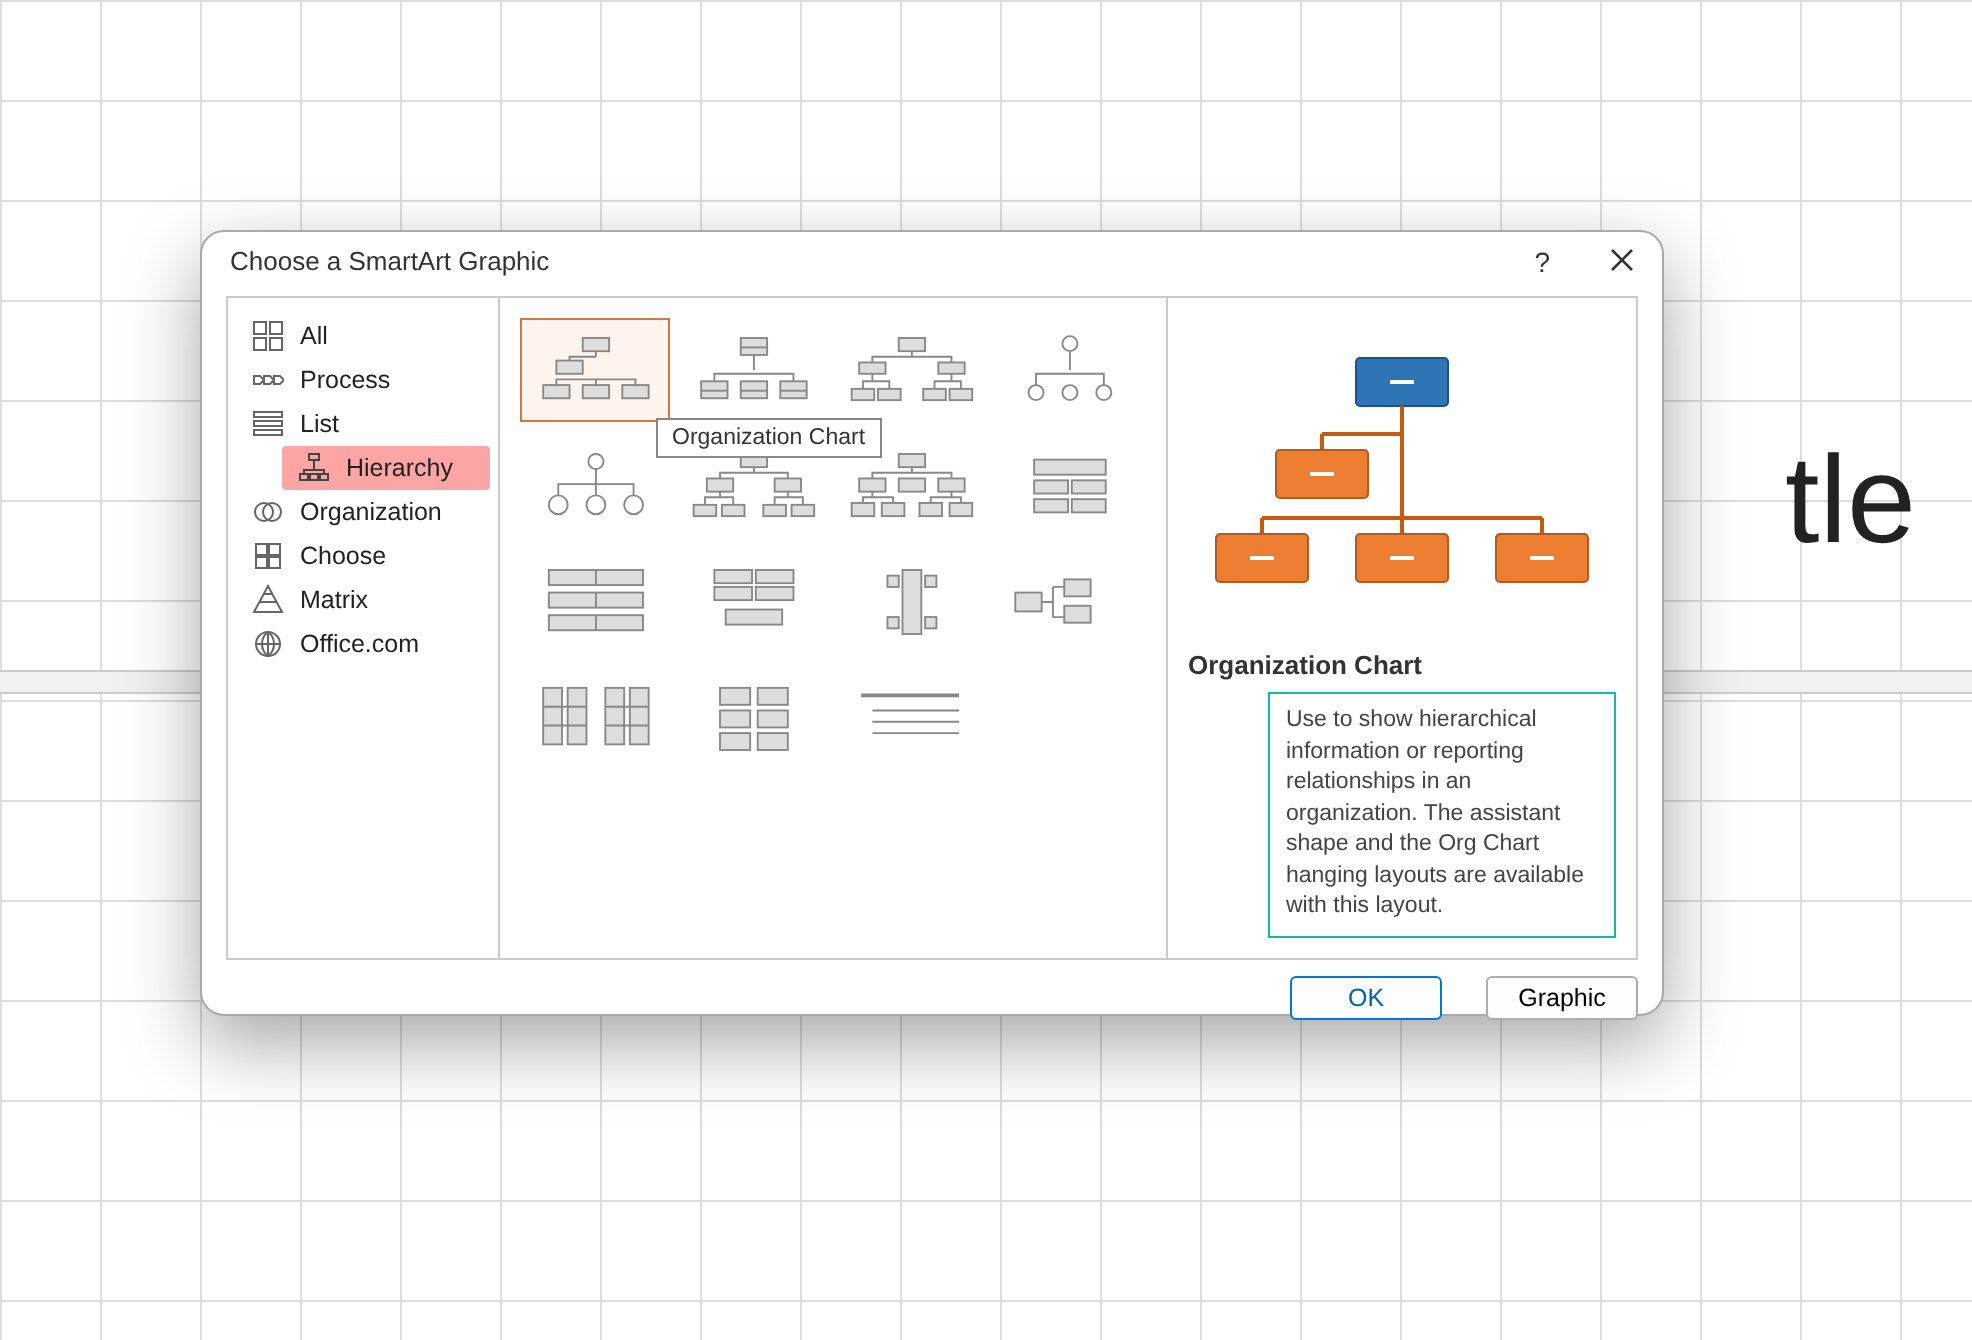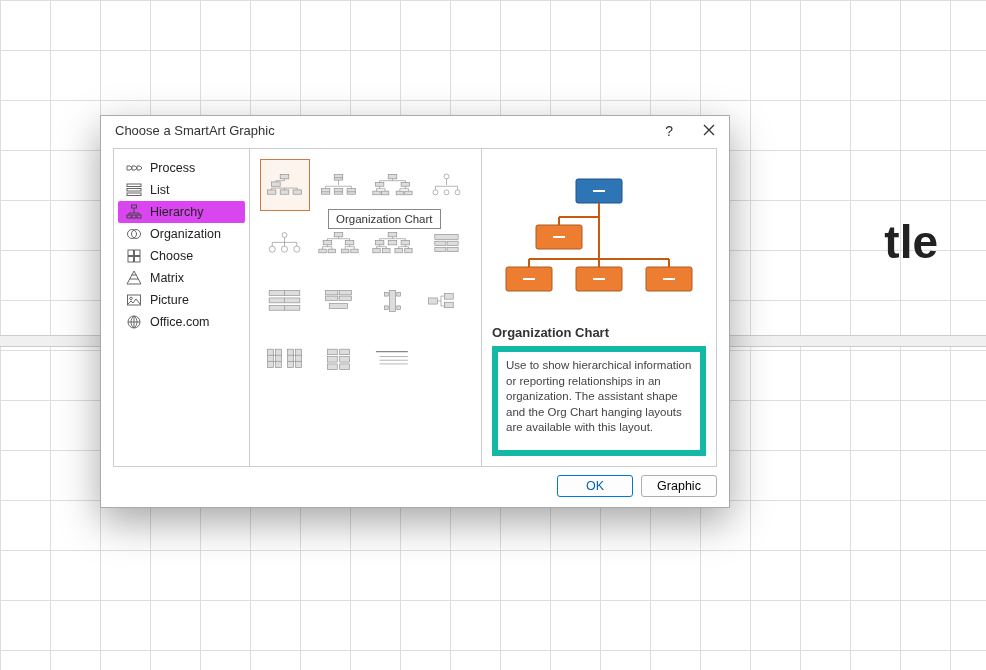--- a/index.html
+++ b/index.html
@@ -29,37 +29,37 @@
       left: 0;
       right: 0;
       top: 335px;
       height: 12px;
       background: #f0f0f0;
       border-top: 1px solid #ccc;
       border-bottom: 1px solid #ccc;
     }
     .bg-slide-title {
       position: absolute;
-      right: 48px;
+      right: 28px;
       top: 215px;
-      font-size: 46px;
-      font-weight: 700;
+      font-size: 62px;
+      font-weight: 400;
       color: #222;
       font-family: "Segoe UI Light", "Segoe UI", sans-serif;
     }
     
     .dialog {
       position: absolute;
       left: 100px;
       top: 115px;
-      width: 630px;
+      width: 732px;
       height: 393px;
       background: #fff;
       border: 1px solid #aaa;
-      border-radius: 0;
+      border-radius: 12px;
       box-shadow: 0 14px 38px rgba(0,0,0,0.35);
       display: flex;
       flex-direction: column;
     }
     .titlebar {
       display: flex;
       align-items: center;
       justify-content: space-between;
       padding: 7px 14px 4px 14px;
       font-size: 13px;
@@ -100,21 +100,22 @@
       display: flex;
       align-items: center;
       gap: 8px;
       padding: 3px 8px;
       font-size: 12.5px;
       color: #222;
       cursor: pointer;
       border-radius: 2px;
     }
     .sidebar-item.selected {
-      background: #d946ef;
+      background: #fca5a5;
+      margin-left: 23px;
     }
     .sidebar-icon {
       width: 16px;
       height: 16px;
       display: flex;
       align-items: center;
       justify-content: center;
       color: #555;
     }
     
@@ -172,31 +173,32 @@
       justify-content: center;
       margin-bottom: 10px;
     }
     .preview-title {
       font-size: 13px;
       font-weight: 600;
       color: #333;
       margin-bottom: 6px;
     }
     .preview-desc-box {
-      border: 6px solid #14b8a6;
+      border: 1px solid #14b8a6;
       padding: 6px 8px;
       font-size: 11.5px;
       color: #444;
       line-height: 1.35;
       flex: 1;
+      margin-left: 40px;
     }
     
     .button-bar {
       display: flex;
-      gap: 8px;
+      gap: 22px;
       justify-content: flex-end;
       padding: 8px 12px 10px;
     }
     .btn {
       min-width: 76px;
       padding: 3px 14px;
       font-size: 12.5px;
       border: 1px solid #adadad;
       border-radius: 3px;
       background: #fdfdfd;
@@ -226,20 +228,31 @@
             <path d="M1 1 L11 11 M11 1 L1 11" stroke="#333" stroke-width="1.3" fill="none"></path>
           </svg>
       </span>
     </div>
   </div>
 
   <div class="dialog-body">
 
     <div class="sidebar">
 
+      <div class="sidebar-item">
+        <span class="sidebar-icon">
+          <svg width="16" height="16" viewBox="0 0 16 16">
+              <rect x="1" y="1" width="6" height="6" fill="none" stroke="#666" stroke-width="1"></rect>
+              <rect x="9" y="1" width="6" height="6" fill="none" stroke="#666" stroke-width="1"></rect>
+              <rect x="1" y="9" width="6" height="6" fill="none" stroke="#666" stroke-width="1"></rect>
+              <rect x="9" y="9" width="6" height="6" fill="none" stroke="#666" stroke-width="1"></rect>
+            </svg>
+        </span>
+        <span>All</span>
+      </div>
 
       <div class="sidebar-item">
         <span class="sidebar-icon">
           <svg width="16" height="16" viewBox="0 0 16 16">
               <path d="M1 6 h3 l2 2 l-2 2 h-3 z M6 6 h3 l2 2 l-2 2 h-3 z M11 6 h3 l2 2 l-2 2 h-3 z" fill="none" stroke="#666"></path>
             </svg>
         </span>
         <span>Process</span>
       </div>
 
@@ -292,30 +305,20 @@
 
       <div class="sidebar-item">
         <span class="sidebar-icon">
           <svg width="16" height="16" viewBox="0 0 16 16">
               <path d="M8 1 L15 14 H1 Z M3.5 9 h9 M5.5 5 h5" stroke="#666" fill="none"></path>
             </svg>
         </span>
         <span>Matrix</span>
       </div>
 
-      <div class="sidebar-item">
-        <span class="sidebar-icon">
-          <svg width="16" height="16" viewBox="0 0 16 16">
-              <rect x="1.5" y="3" width="13" height="10" stroke="#666" fill="none"></rect>
-              <circle cx="5" cy="6.5" r="1.3" fill="none" stroke="#666"></circle>
-              <path d="M2 12 l3 -3 l2 2 l3 -4 l4 5" stroke="#666" fill="none"></path>
-            </svg>
-        </span>
-        <span>Picture</span>
-      </div>
 
       <div class="sidebar-item">
         <span class="sidebar-icon">
           <svg width="16" height="16" viewBox="0 0 16 16">
               <circle cx="8" cy="8" r="6" fill="none" stroke="#666"></circle>
               <path d="M2 8 h12 M8 2 v12 M8 2 C4 5 4 11 8 14 M8 2 C12 5 12 11 8 14" stroke="#666" fill="none"></path>
             </svg>
         </span>
         <span>Office.com</span>
       </div>

